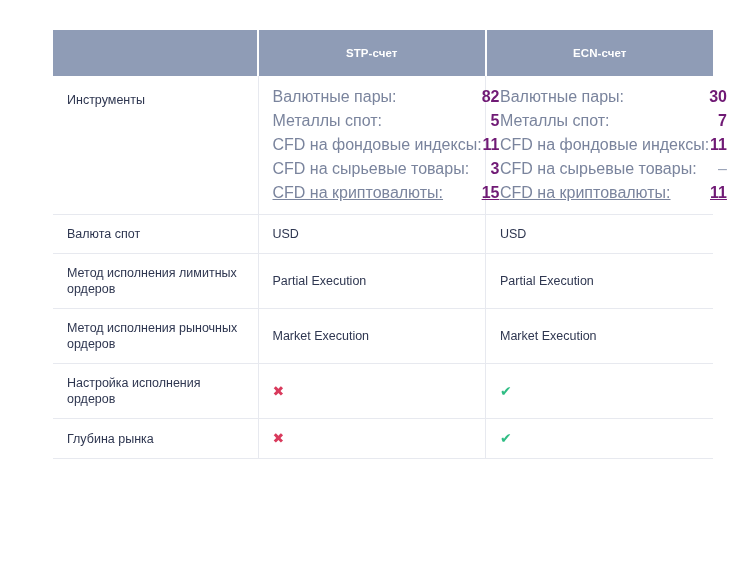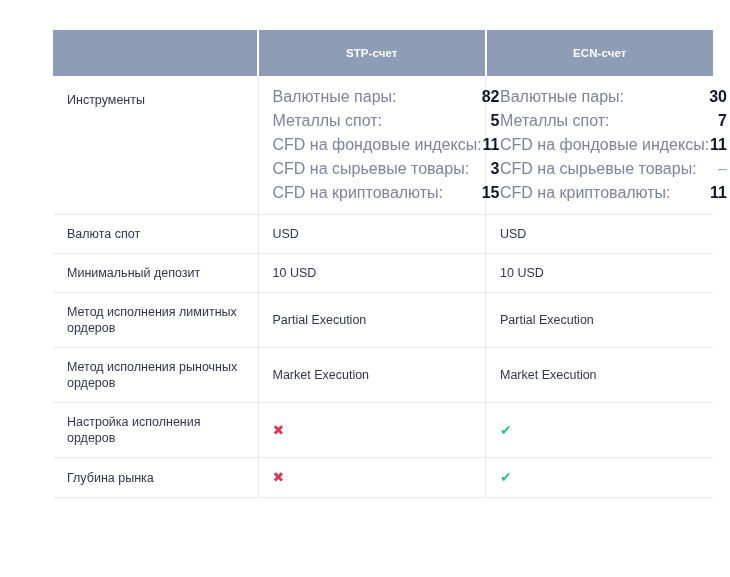--- a/index.html
+++ b/index.html
@@ -86,27 +86,27 @@
     width: 100%;
     border-collapse: collapse;
   }
   .inst-list td {
     border: none;
     padding: 0 0 8px 0;
     font-size: 16px;
     background: transparent;
     vertical-align: baseline;
   }
-  .inst-list tr:last-child td { padding-bottom: 0; }
+  .inst-list tr:last-child td { padding-bottom: 0; text-decoration: underline; }
   .inst-name {
     color: #7a849d;
     white-space: nowrap;
   }
   .inst-num {
-    color: #0f172a;
+    color: #701a75;
     font-weight: bold;
     text-align: right;
     white-space: nowrap;
     padding-left: 8px;
   }
   .inst-num.dash {
     color: #9aa3b8;
     font-weight: normal;
   }
 
@@ -200,25 +200,20 @@
               </tbody>
             </table>
           </td>
         </tr>
         <tr>
           <td class="label-cell">Валюта спот</td>
           <td class="value-cell">USD</td>
           <td class="value-cell">USD</td>
         </tr>
         <tr>
-          <td class="label-cell">Минимальный депозит</td>
-          <td class="value-cell">10 USD</td>
-          <td class="value-cell">10 USD</td>
-        </tr>
-        <tr>
           <td class="label-cell">Метод исполнения лимитных ордеров</td>
           <td class="value-cell">Partial Execution</td>
           <td class="value-cell">Partial Execution</td>
         </tr>
         <tr>
           <td class="label-cell">Метод исполнения рыночных ордеров</td>
           <td class="value-cell">Market Execution</td>
           <td class="value-cell">Market Execution</td>
         </tr>
         <tr>

